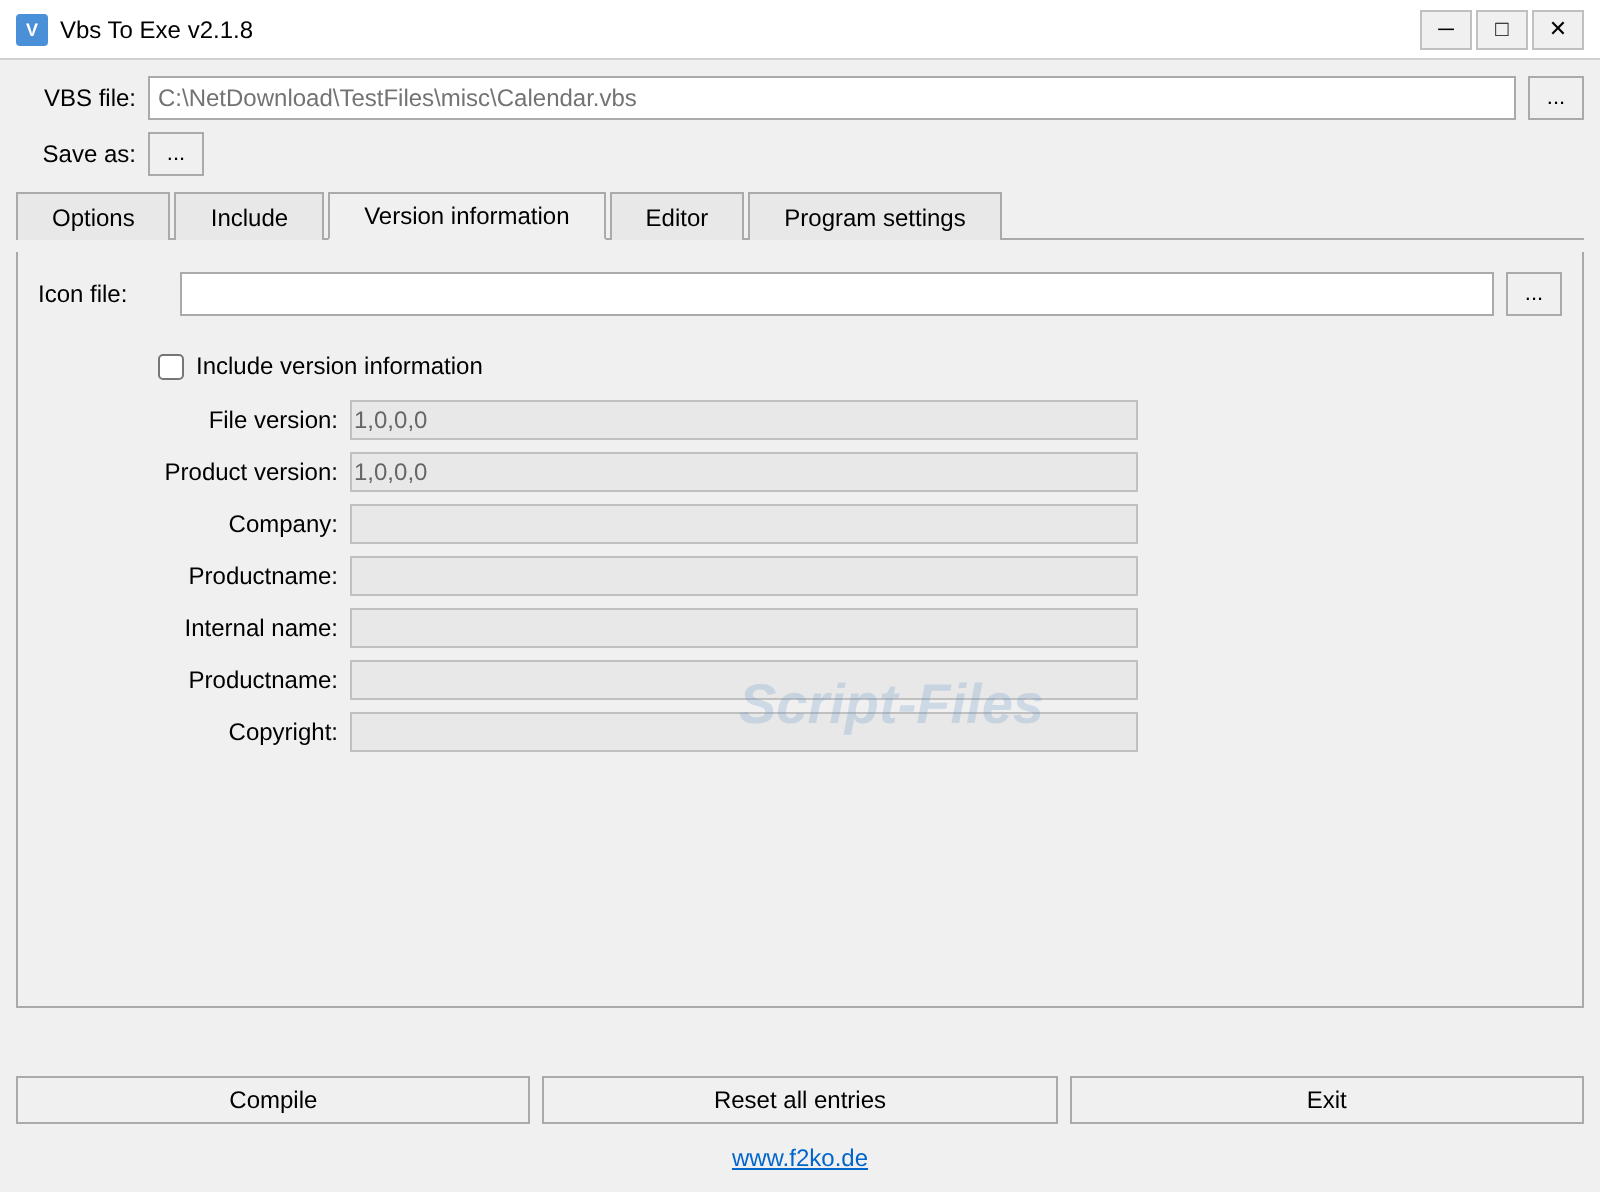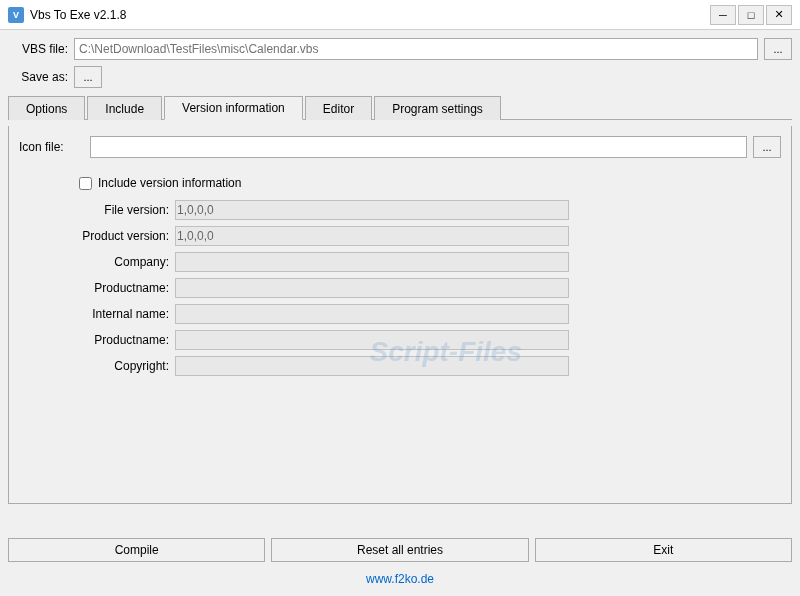--- a/index.html
+++ b/index.html
@@ -254,20 +254,21 @@
     }
 
     
     .footer {
       text-align: center;
       padding: 2px 0;
     }
     .footer a {
       font-size: 12px;
       color: #0066cc;
+      text-decoration: underline;
       cursor: pointer;
       text-align: right;
     }
   </style>
 </head>
 <body>
 
 <div class="title-bar">
   <div class="title-bar-left">
     <div class="title-bar-icon">

